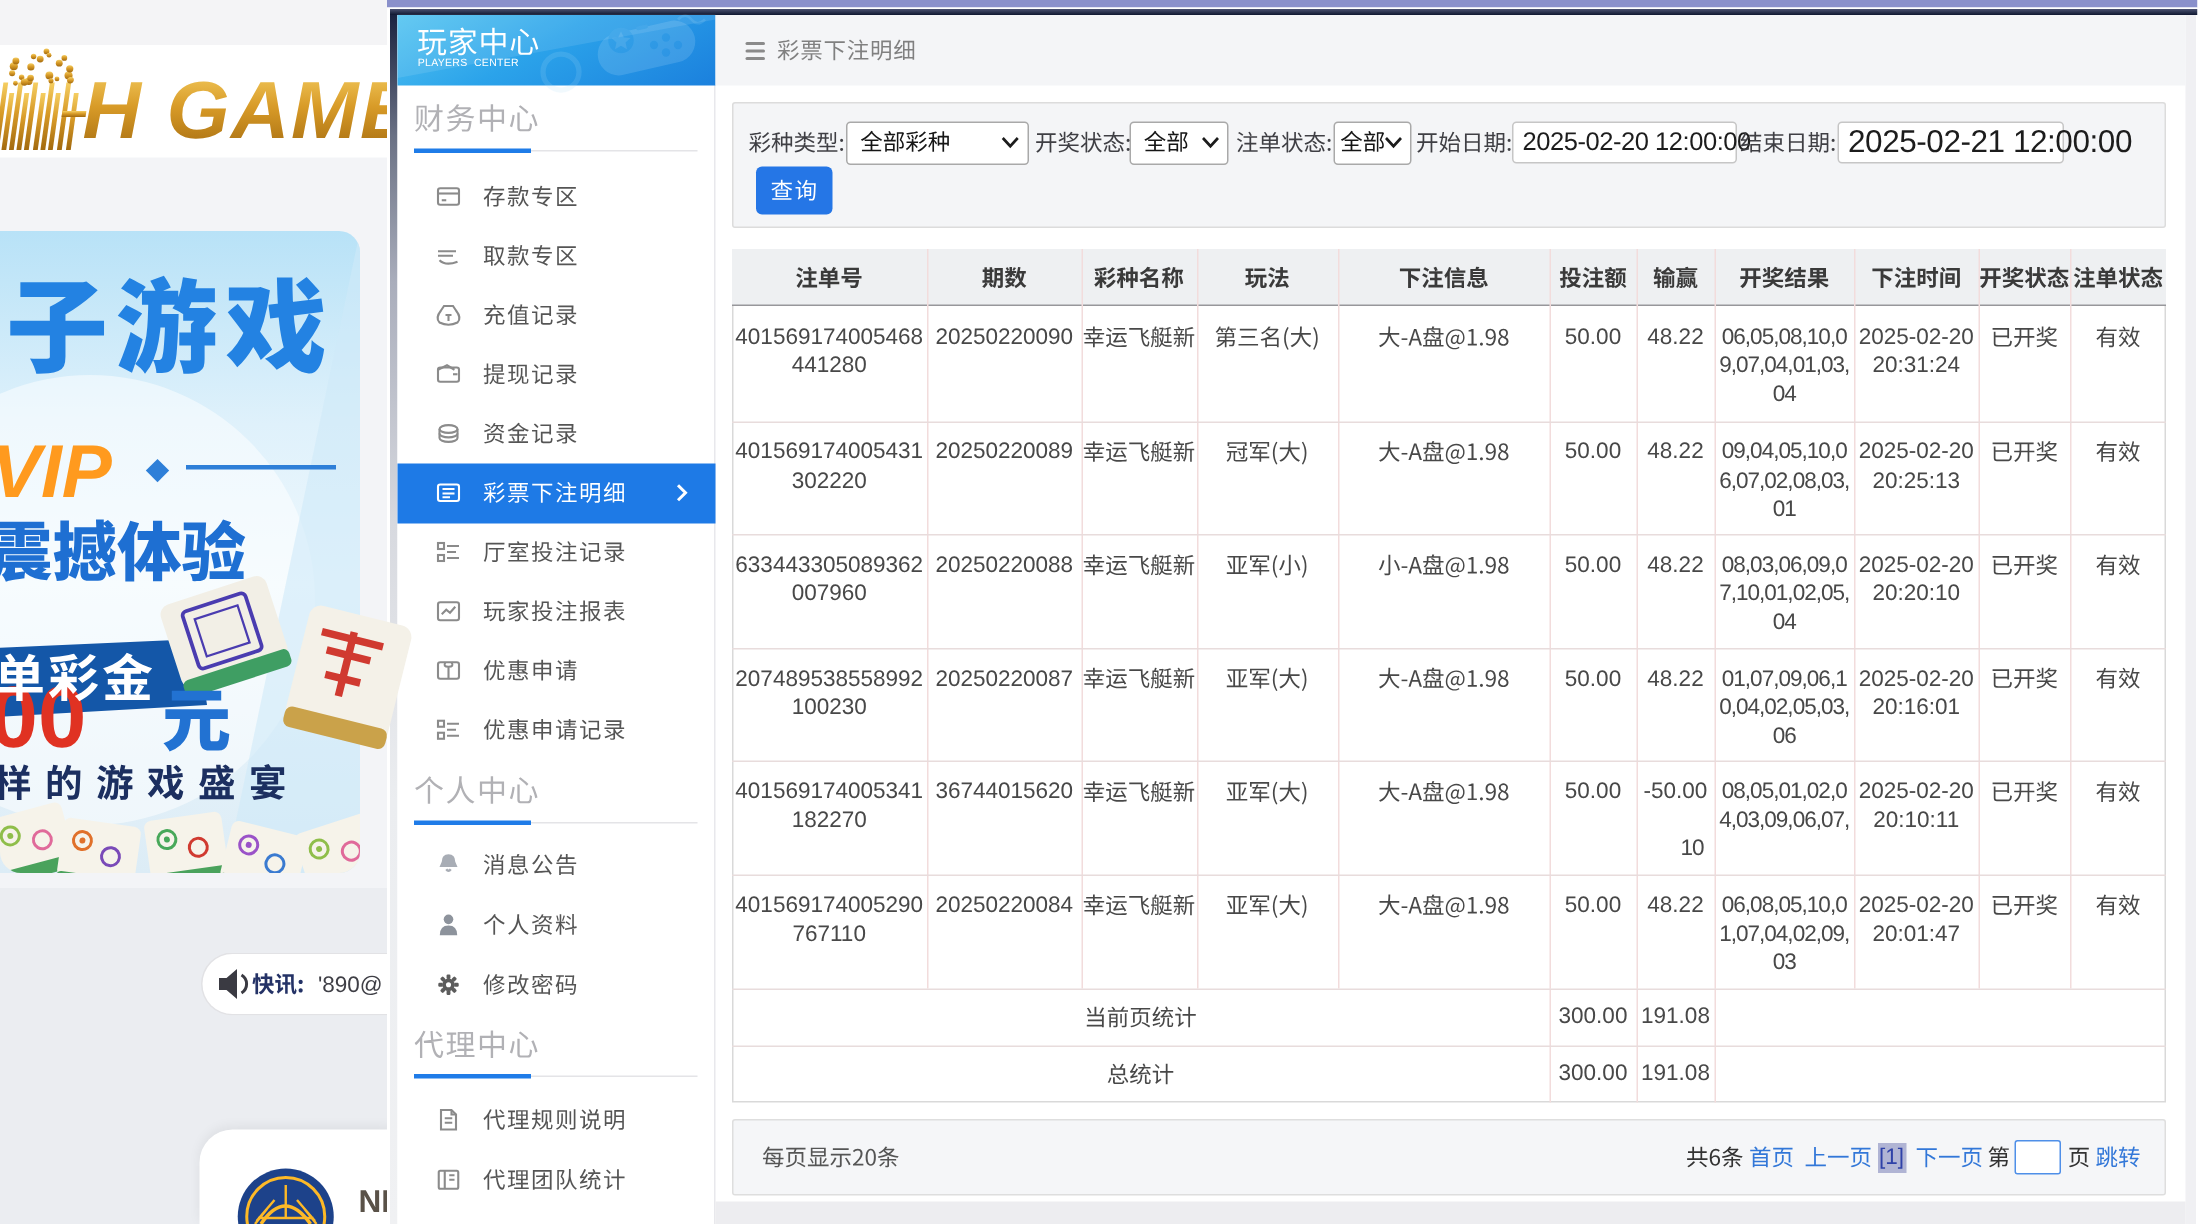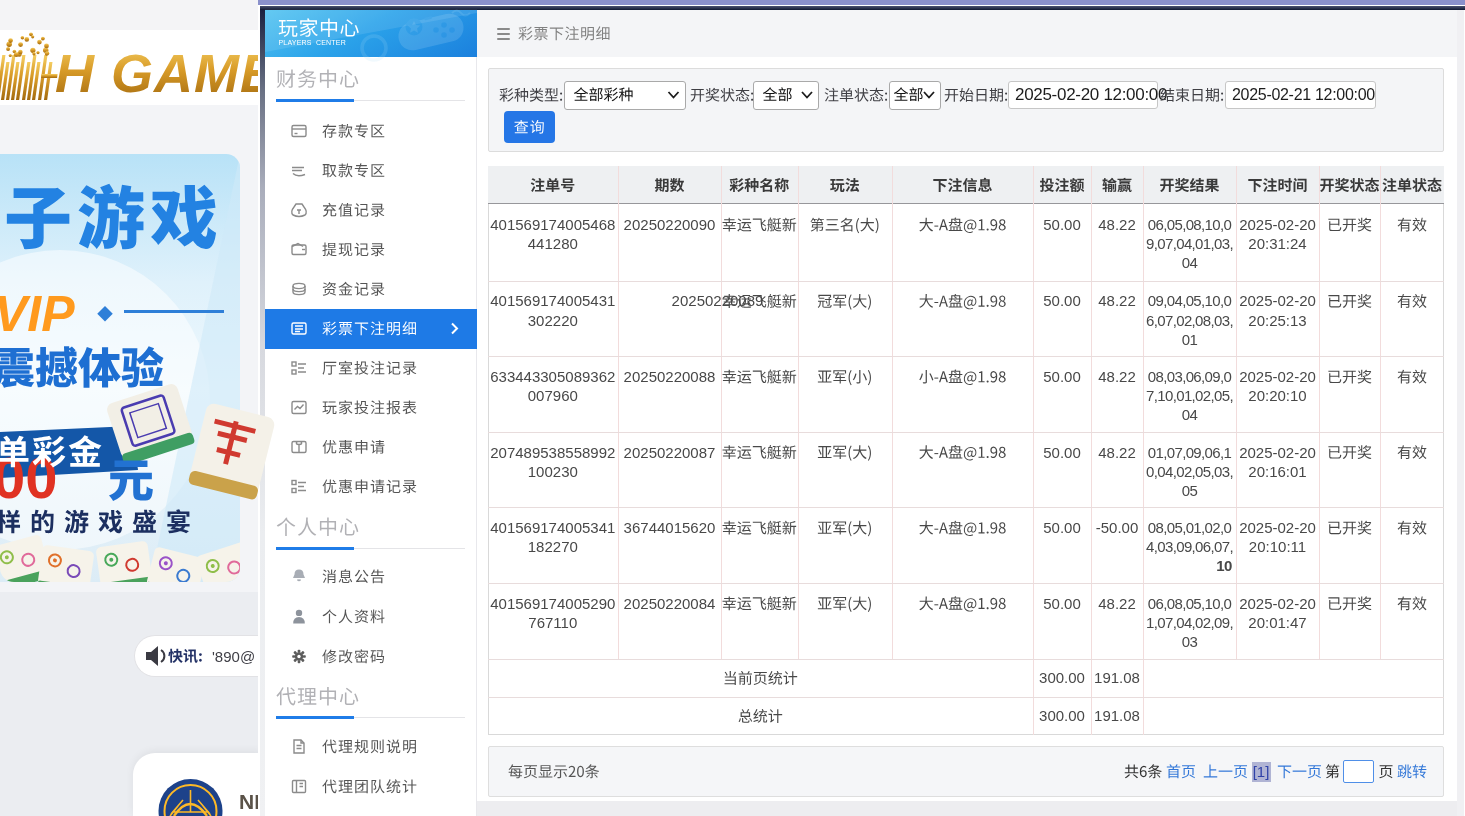--- a/index.html
+++ b/index.html
@@ -36,21 +36,21 @@
     <div style="left:496.5px;top:27.5px;width:13.5px;height:2.6px;background:#8a8a8a;border-radius:1px;"></div>
     <div style="left:496.5px;top:32.5px;width:13.5px;height:2.6px;background:#8a8a8a;border-radius:1px;"></div>
     <div style="left:496.5px;top:37.5px;width:13.5px;height:2.6px;background:#8a8a8a;border-radius:1px;"></div>
     <div style="left:488.0px;top:67.5px;width:956.0px;height:84.5px;background:#f4f5f7;border:1px solid #dcdcdc;border-radius:2px;"></div>
     <div style="left:563.5px;top:80.5px;width:122.0px;height:29.5px;background:#fff;border:1px solid #a9a9a9;border-radius:3px;"></div>
     <div style="left:753.0px;top:80.5px;width:66.0px;height:29.5px;background:#fff;border:1px solid #a9a9a9;border-radius:3px;"></div>
     <div style="left:889.0px;top:80.5px;width:52.0px;height:29.5px;background:#fff;border:1px solid #a9a9a9;border-radius:3px;"></div>
     <div style="left:1008.0px;top:80.5px;width:150.0px;height:28.0px;background:#fff;border:1px solid #c6c6c6;border-radius:3px;"></div>
     <div style="left:1015.0px;top:86.2px;font-weight:400;font-size:17px;line-height:18.00px;color:#1c1c1c;white-space:nowrap;letter-spacing:-0.30px;">2025-02-20 12:00:00</div>
     <div style="left:1225.0px;top:80.5px;width:151.0px;height:28.0px;background:#fff;border:1px solid #c6c6c6;border-radius:3px;"></div>
-    <div style="left:1232.0px;top:86.2px;font-weight:400;font-size:16px;line-height:18.00px;color:#1c1c1c;white-space:nowrap;letter-spacing:-0.30px;">2025-02-21 12:00:00</div>
+    <div style="left:1232.0px;top:86.2px;font-weight:400;font-size:21px;line-height:18.00px;color:#1c1c1c;white-space:nowrap;letter-spacing:-0.30px;">2025-02-21 12:00:00</div>
     <div style="left:504.0px;top:111.0px;width:50.5px;height:31.5px;background:#2576e6;border-radius:4px;"></div>
     <div style="left:487.5px;top:166.0px;width:956.5px;height:569.2px;border:1px solid #d9d9d9;"></div>
     <div style="left:487.5px;top:166.0px;width:956.5px;height:38.2px;background:#eef0f2;border-bottom:1px solid #97979b;"></div>
     <div style="left:618.0px;top:166.0px;width:1.0px;height:493.2px;background:#f2dcdc;"></div>
     <div style="left:721.0px;top:166.0px;width:1.0px;height:493.2px;background:#f2dcdc;"></div>
     <div style="left:797.5px;top:166.0px;width:1.0px;height:493.2px;background:#f2dcdc;"></div>
     <div style="left:892.0px;top:166.0px;width:1.0px;height:493.2px;background:#f2dcdc;"></div>
     <div style="left:1033.0px;top:166.0px;width:1.0px;height:493.2px;background:#f2dcdc;"></div>
     <div style="left:1091.0px;top:166.0px;width:1.0px;height:493.2px;background:#f2dcdc;"></div>
     <div style="left:1143.0px;top:166.0px;width:1.0px;height:493.2px;background:#f2dcdc;"></div>
@@ -72,21 +72,21 @@
     <div style="left:669.5px;top:216.0px;font-weight:400;font-size:15.0px;line-height:18.00px;color:#484848;white-space:nowrap;transform:translateX(-50%);">20250220090</div>
     <div style="left:1062.0px;top:216.0px;font-weight:400;font-size:15.0px;line-height:18.00px;color:#484848;white-space:nowrap;transform:translateX(-50%);">50.00</div>
     <div style="left:1117.0px;top:216.0px;font-weight:400;font-size:15.0px;line-height:18.00px;color:#484848;white-space:nowrap;transform:translateX(-50%);">48.22</div>
     <div style="left:1189.5px;top:216.0px;font-weight:400;font-size:15.0px;line-height:18.00px;color:#484848;white-space:nowrap;transform:translateX(-50%);letter-spacing:-0.65px;">06,05,08,10,0</div>
     <div style="left:1189.5px;top:235.1px;font-weight:400;font-size:15.0px;line-height:18.00px;color:#484848;white-space:nowrap;transform:translateX(-50%);letter-spacing:-0.65px;">9,07,04,01,03,</div>
     <div style="left:1189.5px;top:254.2px;font-weight:400;font-size:15.0px;line-height:18.00px;color:#484848;white-space:nowrap;transform:translateX(-50%);letter-spacing:-0.65px;">04</div>
     <div style="left:1277.5px;top:216.0px;font-weight:400;font-size:15.0px;line-height:18.00px;color:#484848;white-space:nowrap;transform:translateX(-50%);">2025-02-20</div>
     <div style="left:1277.5px;top:235.1px;font-weight:400;font-size:15.0px;line-height:18.00px;color:#484848;white-space:nowrap;transform:translateX(-50%);">20:31:24</div>
     <div style="left:552.8px;top:292.4px;font-weight:400;font-size:15.0px;line-height:18.00px;color:#484848;white-space:nowrap;transform:translateX(-50%);text-align:right;">401569174005431</div>
     <div style="left:552.8px;top:311.5px;font-weight:400;font-size:15.0px;line-height:18.00px;color:#484848;white-space:nowrap;transform:translateX(-50%);">302220</div>
-    <div style="left:669.5px;top:292.4px;font-weight:400;font-size:15.0px;line-height:18.00px;color:#484848;white-space:nowrap;transform:translateX(-50%);margin-left:48px;">20250220089</div>
+    <div style="left:669.5px;top:292.4px;font-weight:400;font-size:15.0px;line-height:18.00px;color:#484848;white-space:nowrap;transform:translateX(-50%);">20250220089</div>
     <div style="left:1062.0px;top:292.4px;font-weight:400;font-size:15.0px;line-height:18.00px;color:#484848;white-space:nowrap;transform:translateX(-50%);">50.00</div>
     <div style="left:1117.0px;top:292.4px;font-weight:400;font-size:15.0px;line-height:18.00px;color:#484848;white-space:nowrap;transform:translateX(-50%);">48.22</div>
     <div style="left:1189.5px;top:292.4px;font-weight:400;font-size:15.0px;line-height:18.00px;color:#484848;white-space:nowrap;transform:translateX(-50%);letter-spacing:-0.65px;">09,04,05,10,0</div>
     <div style="left:1189.5px;top:311.5px;font-weight:400;font-size:15.0px;line-height:18.00px;color:#484848;white-space:nowrap;transform:translateX(-50%);letter-spacing:-0.65px;">6,07,02,08,03,</div>
     <div style="left:1189.5px;top:330.6px;font-weight:400;font-size:15.0px;line-height:18.00px;color:#484848;white-space:nowrap;transform:translateX(-50%);letter-spacing:-0.65px;">01</div>
     <div style="left:1277.5px;top:292.4px;font-weight:400;font-size:15.0px;line-height:18.00px;color:#484848;white-space:nowrap;transform:translateX(-50%);">2025-02-20</div>
     <div style="left:1277.5px;top:311.5px;font-weight:400;font-size:15.0px;line-height:18.00px;color:#484848;white-space:nowrap;transform:translateX(-50%);">20:25:13</div>
     <div style="left:552.8px;top:368.0px;font-weight:400;font-size:15.0px;line-height:18.00px;color:#484848;white-space:nowrap;transform:translateX(-50%);">633443305089362</div>
     <div style="left:552.8px;top:387.1px;font-weight:400;font-size:15.0px;line-height:18.00px;color:#484848;white-space:nowrap;transform:translateX(-50%);">007960</div>
     <div style="left:669.5px;top:368.0px;font-weight:400;font-size:15.0px;line-height:18.00px;color:#484848;white-space:nowrap;transform:translateX(-50%);">20250220088</div>
@@ -97,31 +97,31 @@
     <div style="left:1189.5px;top:406.2px;font-weight:400;font-size:15.0px;line-height:18.00px;color:#484848;white-space:nowrap;transform:translateX(-50%);letter-spacing:-0.65px;">04</div>
     <div style="left:1277.5px;top:368.0px;font-weight:400;font-size:15.0px;line-height:18.00px;color:#484848;white-space:nowrap;transform:translateX(-50%);">2025-02-20</div>
     <div style="left:1277.5px;top:387.1px;font-weight:400;font-size:15.0px;line-height:18.00px;color:#484848;white-space:nowrap;transform:translateX(-50%);">20:20:10</div>
     <div style="left:552.8px;top:443.5px;font-weight:400;font-size:15.0px;line-height:18.00px;color:#484848;white-space:nowrap;transform:translateX(-50%);">207489538558992</div>
     <div style="left:552.8px;top:462.6px;font-weight:400;font-size:15.0px;line-height:18.00px;color:#484848;white-space:nowrap;transform:translateX(-50%);">100230</div>
     <div style="left:669.5px;top:443.5px;font-weight:400;font-size:15.0px;line-height:18.00px;color:#484848;white-space:nowrap;transform:translateX(-50%);">20250220087</div>
     <div style="left:1062.0px;top:443.5px;font-weight:400;font-size:15.0px;line-height:18.00px;color:#484848;white-space:nowrap;transform:translateX(-50%);">50.00</div>
     <div style="left:1117.0px;top:443.5px;font-weight:400;font-size:15.0px;line-height:18.00px;color:#484848;white-space:nowrap;transform:translateX(-50%);">48.22</div>
     <div style="left:1189.5px;top:443.5px;font-weight:400;font-size:15.0px;line-height:18.00px;color:#484848;white-space:nowrap;transform:translateX(-50%);letter-spacing:-0.65px;">01,07,09,06,1</div>
     <div style="left:1189.5px;top:462.6px;font-weight:400;font-size:15.0px;line-height:18.00px;color:#484848;white-space:nowrap;transform:translateX(-50%);letter-spacing:-0.65px;">0,04,02,05,03,</div>
-    <div style="left:1189.5px;top:481.7px;font-weight:400;font-size:15.0px;line-height:18.00px;color:#484848;white-space:nowrap;transform:translateX(-50%);letter-spacing:-0.65px;">05</div>
+    <div style="left:1189.5px;top:481.7px;font-weight:400;font-size:15.0px;line-height:18.00px;color:#484848;white-space:nowrap;transform:translateX(-50%);letter-spacing:-0.65px;">06</div>
     <div style="left:1277.5px;top:443.5px;font-weight:400;font-size:15.0px;line-height:18.00px;color:#484848;white-space:nowrap;transform:translateX(-50%);">2025-02-20</div>
     <div style="left:1277.5px;top:462.6px;font-weight:400;font-size:15.0px;line-height:18.00px;color:#484848;white-space:nowrap;transform:translateX(-50%);">20:16:01</div>
     <div style="left:552.8px;top:519.1px;font-weight:400;font-size:15.0px;line-height:18.00px;color:#484848;white-space:nowrap;transform:translateX(-50%);">401569174005341</div>
     <div style="left:552.8px;top:538.2px;font-weight:400;font-size:15.0px;line-height:18.00px;color:#484848;white-space:nowrap;transform:translateX(-50%);">182270</div>
     <div style="left:669.5px;top:519.1px;font-weight:400;font-size:15.0px;line-height:18.00px;color:#484848;white-space:nowrap;transform:translateX(-50%);">36744015620</div>
     <div style="left:1062.0px;top:519.1px;font-weight:400;font-size:15.0px;line-height:18.00px;color:#484848;white-space:nowrap;transform:translateX(-50%);">50.00</div>
     <div style="left:1117.0px;top:519.1px;font-weight:400;font-size:15.0px;line-height:18.00px;color:#484848;white-space:nowrap;transform:translateX(-50%);">-50.00</div>
     <div style="left:1189.5px;top:519.1px;font-weight:400;font-size:15.0px;line-height:18.00px;color:#484848;white-space:nowrap;transform:translateX(-50%);letter-spacing:-0.65px;">08,05,01,02,0</div>
     <div style="left:1189.5px;top:538.2px;font-weight:400;font-size:15.0px;line-height:18.00px;color:#484848;white-space:nowrap;transform:translateX(-50%);letter-spacing:-0.65px;">4,03,09,06,07,</div>
-    <div style="left:1224px;top:557.3px;font-weight:700;font-size:15.0px;line-height:18.00px;color:#484848;white-space:nowrap;transform:translateX(-50%);letter-spacing:-0.65px;">10</div>
+    <div style="left:1128px;top:557.3px;font-weight:400;font-size:15.0px;line-height:18.00px;color:#484848;white-space:nowrap;transform:translateX(-50%);letter-spacing:-0.65px;">10</div>
     <div style="left:1277.5px;top:519.1px;font-weight:400;font-size:15.0px;line-height:18.00px;color:#484848;white-space:nowrap;transform:translateX(-50%);">2025-02-20</div>
     <div style="left:1277.5px;top:538.2px;font-weight:400;font-size:15.0px;line-height:18.00px;color:#484848;white-space:nowrap;transform:translateX(-50%);text-align:right;">20:10:11</div>
     <div style="left:552.8px;top:594.7px;font-weight:400;font-size:15.0px;line-height:18.00px;color:#484848;white-space:nowrap;transform:translateX(-50%);">401569174005290</div>
     <div style="left:552.8px;top:613.8px;font-weight:400;font-size:15.0px;line-height:18.00px;color:#484848;white-space:nowrap;transform:translateX(-50%);">767110</div>
     <div style="left:669.5px;top:594.7px;font-weight:400;font-size:15.0px;line-height:18.00px;color:#484848;white-space:nowrap;transform:translateX(-50%);">20250220084</div>
     <div style="left:1062.0px;top:594.7px;font-weight:400;font-size:15.0px;line-height:18.00px;color:#484848;white-space:nowrap;transform:translateX(-50%);">50.00</div>
     <div style="left:1117.0px;top:594.7px;font-weight:400;font-size:15.0px;line-height:18.00px;color:#484848;white-space:nowrap;transform:translateX(-50%);">48.22</div>
     <div style="left:1189.5px;top:594.7px;font-weight:400;font-size:15.0px;line-height:18.00px;color:#484848;white-space:nowrap;transform:translateX(-50%);letter-spacing:-0.65px;">06,08,05,10,0</div>
     <div style="left:1189.5px;top:613.8px;font-weight:400;font-size:15.0px;line-height:18.00px;color:#484848;white-space:nowrap;transform:translateX(-50%);letter-spacing:-0.65px;">1,07,04,02,09,</div>
     <div style="left:1189.5px;top:632.9px;font-weight:400;font-size:15.0px;line-height:18.00px;color:#484848;white-space:nowrap;transform:translateX(-50%);letter-spacing:-0.65px;">03</div>

